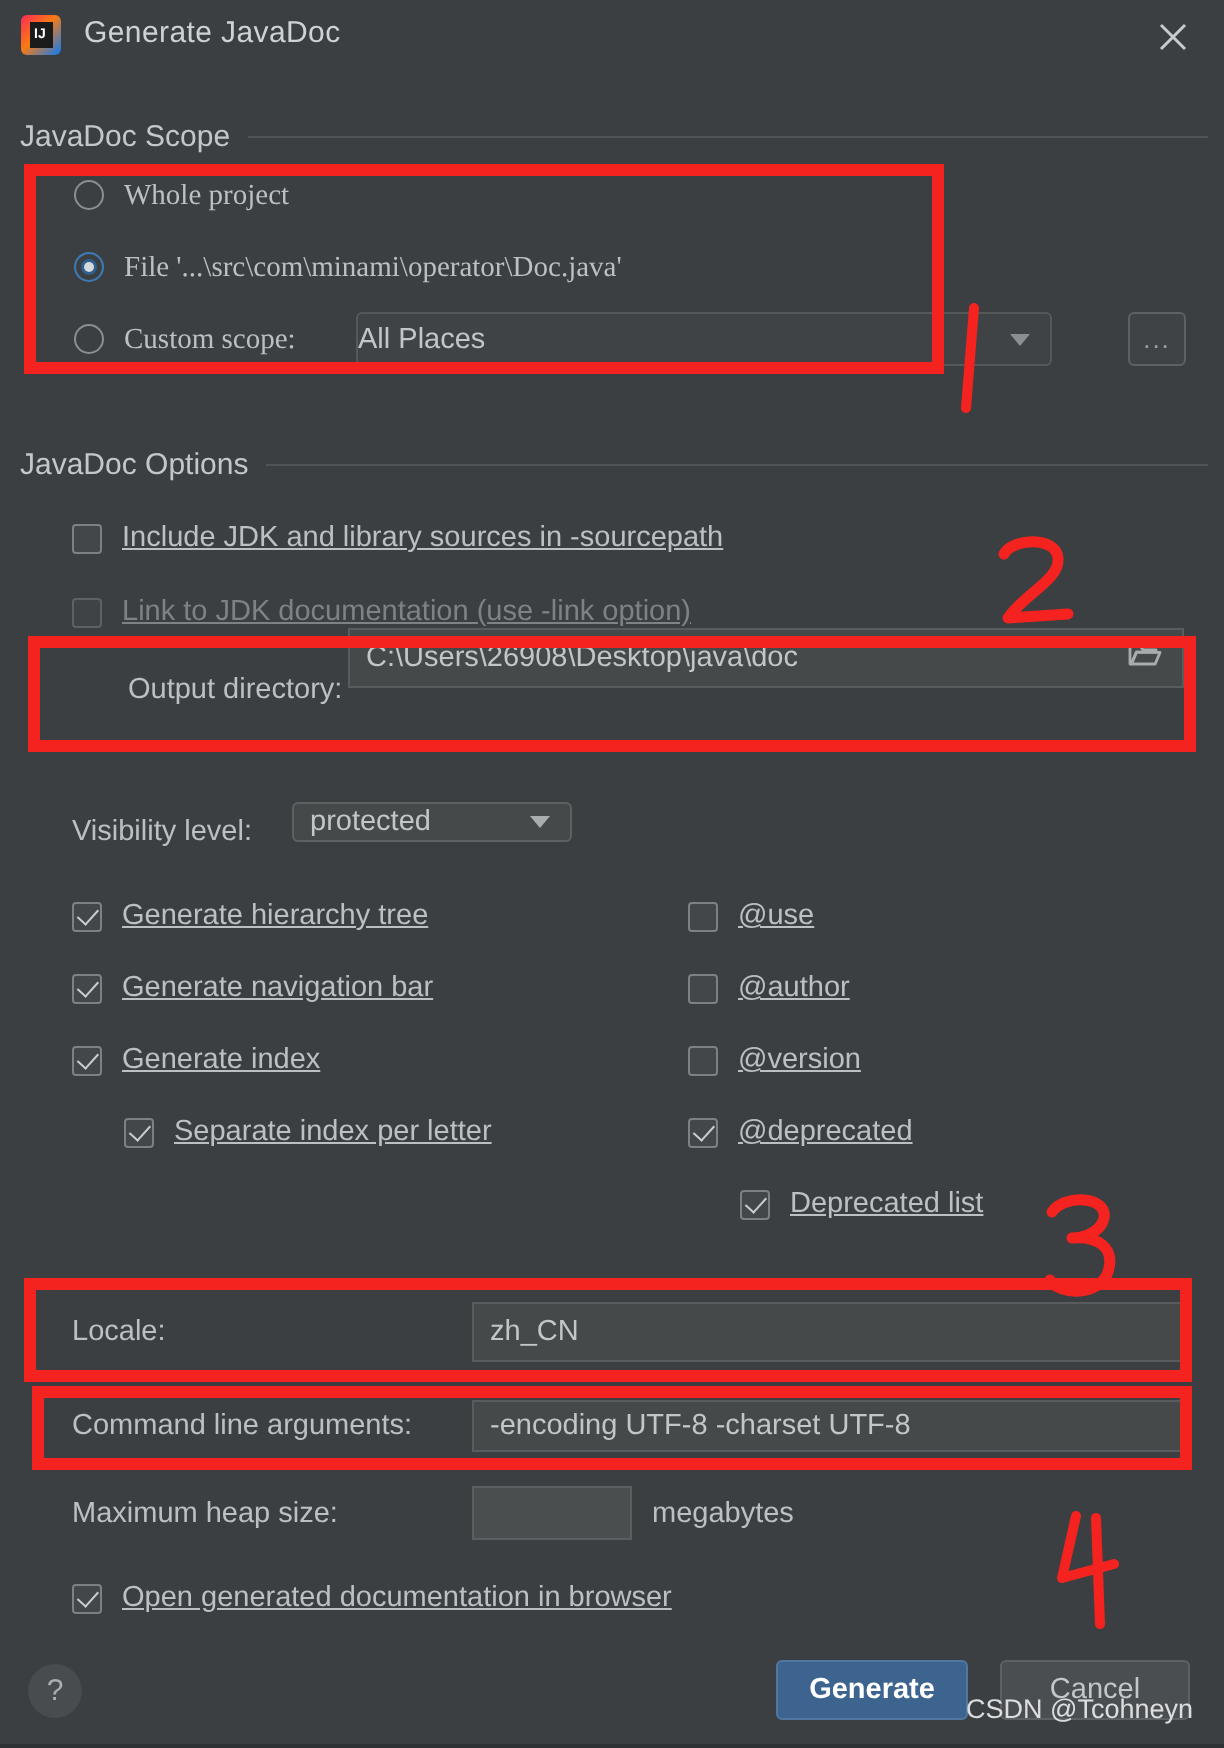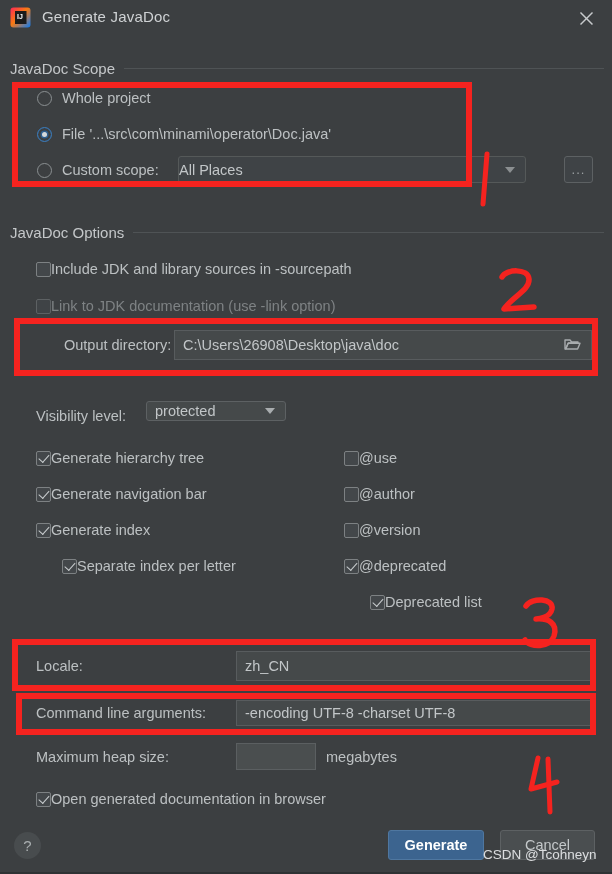--- a/index.html
+++ b/index.html
@@ -45,21 +45,21 @@
     display: flex; align-items: center; width: 594px;
   }
   .section-head .lbl {
     font-size: 15px; color: #c4c7c9; white-space: nowrap; padding-right: 9px;
   }
   .section-head .rule {
     flex: 1; height: 1px; background: #4f5355;
   }
 
   
-  .radio-row { position: absolute; display: flex; align-items: center; }
+  .radio-row { position: absolute; display: flex; align-items: flex-start; font-family: Liberation Serif, serif; }
   .radio {
     width: 15px; height: 15px; border-radius: 50%;
     border: 1.4px solid #8a8f91; background: transparent;
     flex: none; position: relative;
   }
   .radio.checked {
     border-color: #3d7ab5; background: #2f5f8f;
     box-shadow: inset 0 0 0 2.5px #3c3f41;
   }
   .radio.checked::after {
@@ -75,21 +75,21 @@
     width: 15px; height: 15px; flex: none;
     border: 1.3px solid #7d8183; background: #43474a; border-radius: 2px;
     position: relative;
   }
   .cb.checked::after {
     content: ""; position: absolute;
     left: 4px; top: 0.5px; width: 4.5px; height: 9px;
     border: solid #c9cdcf; border-width: 0 1.7px 1.7px 0;
     transform: rotate(42deg);
   }
-  .cb-row .txt { margin-left: 0; color: #bcc0c2; white-space: nowrap; }
+  .cb-row .txt { margin-left: 10px; color: #bcc0c2; white-space: nowrap; text-decoration: underline; }
   .cb-row.disabled .txt { color: #7e8284; }
   .cb-row.disabled .cb { border-color: #5d6163; background: #3f4346; }
 
   
   .field {
     position: absolute;
     background: #45494a; border: 1px solid #585c5e;
     display: flex; align-items: center;
     color: #c2c6c8;
   }
@@ -224,21 +224,21 @@
     <span class="cb"></span>
     <span class="txt">Include JDK and library sources in -sourcepath</span>
   </div>
 
   <div class="cb-row disabled" style="left:36px; top:298px;">
     <span class="cb"></span>
     <span class="txt">Link to JDK documentation (use -link option)</span>
   </div>
 
   <span class="static-label" style="left:36px; top:337px;margin-left:28px;">Output directory:</span>
-  <div class="field" style="left:174px; top:330px; width:418px; height:30px;">
+  <div class="field" style="left:174px; top:314px; width:418px; height:30px;">
     <span class="val">C:\Users\26908\Desktop\java\doc</span>
     <span class="folder-icon">
       <svg width="17" height="14" viewBox="0 0 17 14">
         <path d="M1 12 V3 h5 l1.6 2 H14 v1 H4.2 L1.6 12 Z" fill="none" stroke="#a8acae" stroke-width="1.4" stroke-linejoin="round"></path>
         <path d="M4.2 6.2 H16 l-2.4 5.8 H1.8 Z" fill="none" stroke="#a8acae" stroke-width="1.4" stroke-linejoin="round"></path>
       </svg>
     </span>
   </div>
 
   <span class="static-label" style="left:36px; top:408px;">Visibility level:</span>

